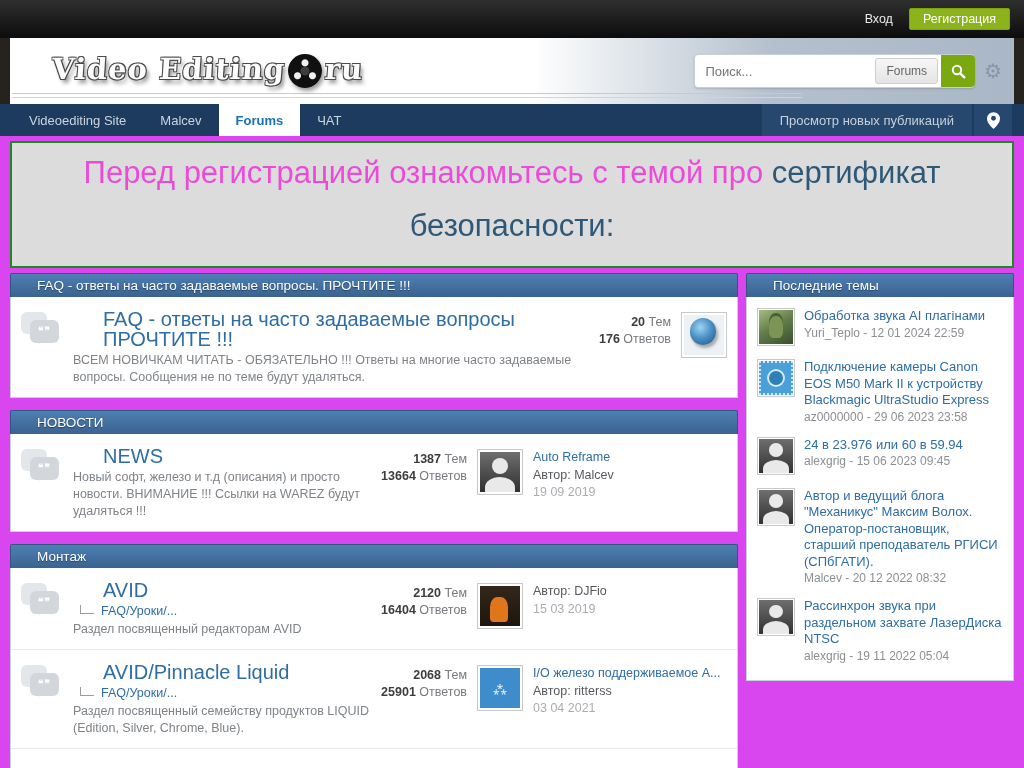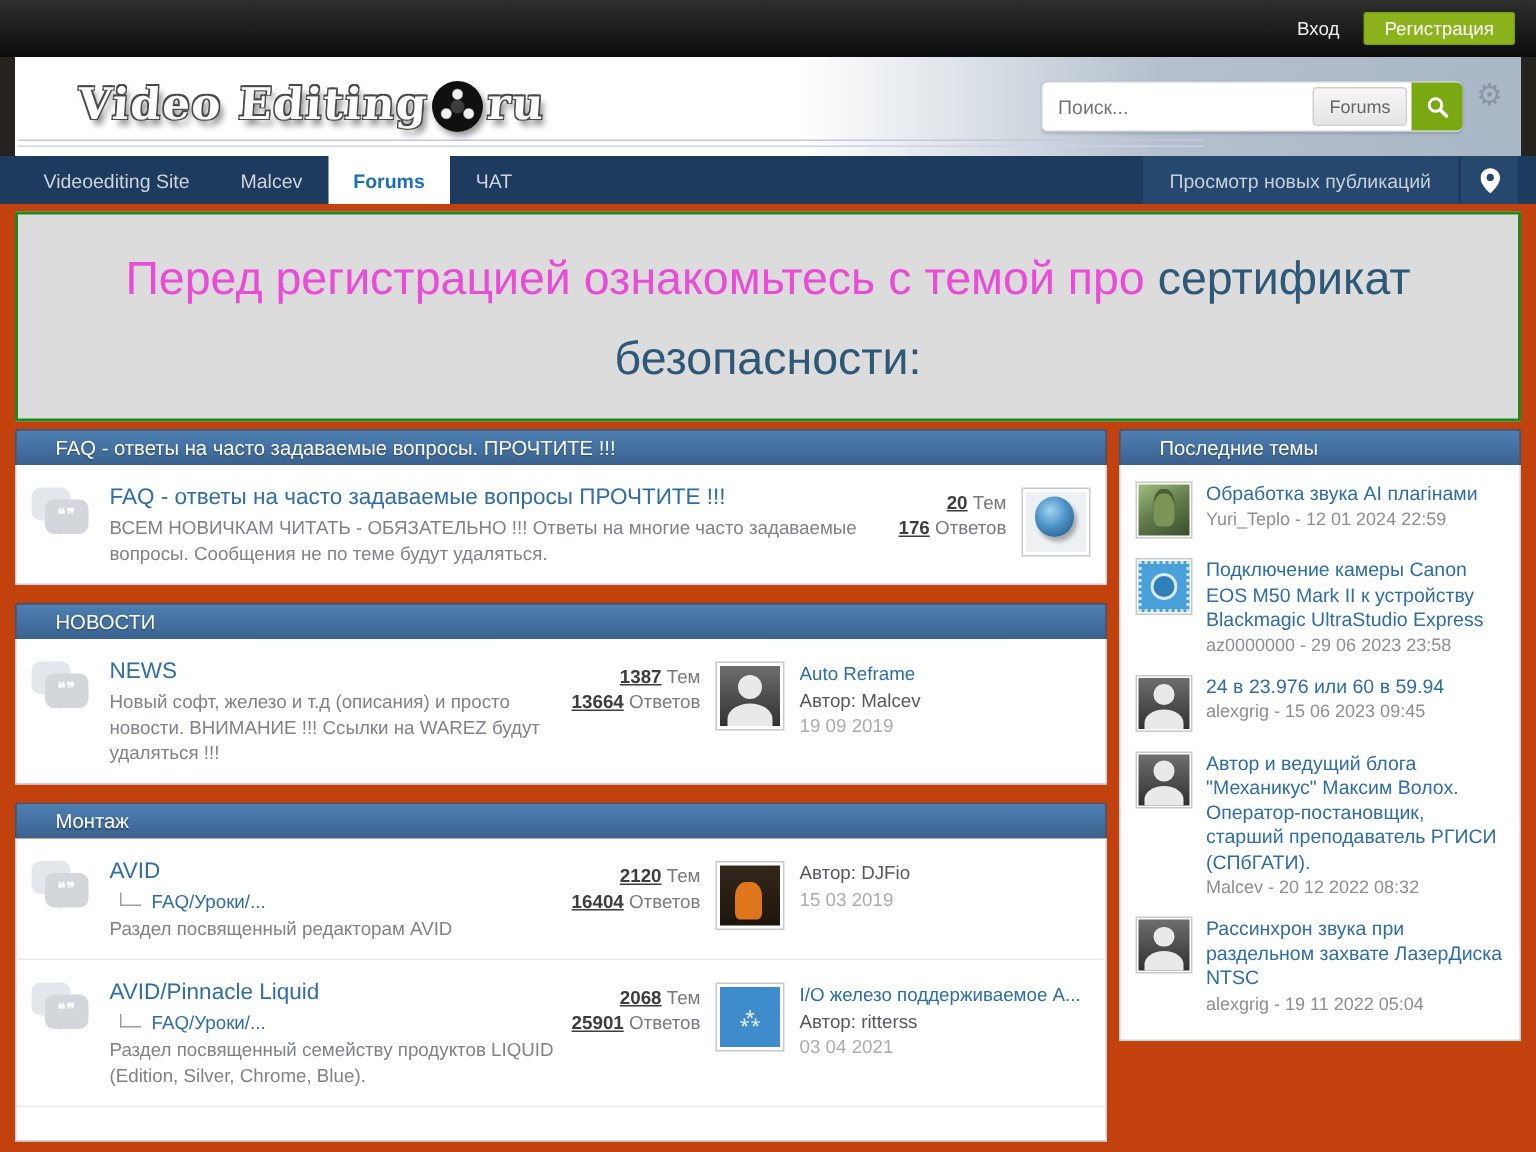--- a/index.html
+++ b/index.html
@@ -1,19 +1,19 @@
 <!DOCTYPE html>
 <html><head>
 <meta charset="utf-8">
 <style>
   html,body{margin:0;padding:0;}
   body{width:1024px;height:768px;overflow:hidden;background:#26231f;
        font-family:"Liberation Sans",sans-serif;}
   a{cursor:pointer;}
-  .page{width:1024px;height:768px;position:relative;background:#c2410c;}
+  .page{width:1024px;height:768px;position:relative;background:#d946ef;}
 
   
   .topbar{height:38px;background:linear-gradient(#2f2f2f,#0c0c0c);
           display:flex;justify-content:flex-end;align-items:center;gap:16px;padding-right:14px;}
   .login-link{color:#ececec;font-size:12.5px;text-decoration:none;}
   .register-btn{background:#8db31c;border:1px solid #7aa30d;color:#fff;font-size:12.5px;
                 padding:3px 13px;border-radius:2px;cursor:pointer;}
 
   
   .header{height:66px;background:#26231f;padding:0 10px;}
@@ -25,21 +25,21 @@
       letter-spacing:1px;transform:skewX(-4deg);
       text-shadow:-1px -1px 0 #4a4a4a,1px -1px 0 #4a4a4a,-1px 1px 0 #4a4a4a,1px 1px 0 #4a4a4a,3px 4px 4px rgba(0,0,0,.45);}
   .logo-reel{width:34px;height:34px;border-radius:50%;flex:none;margin:4px 1px 0;
       background:radial-gradient(circle at 50% 26%,#f0f0f0 3px,transparent 4px),
                  radial-gradient(circle at 28% 64%,#f0f0f0 3px,transparent 4px),
                  radial-gradient(circle at 72% 64%,#f0f0f0 3px,transparent 4px),
                  radial-gradient(circle at 50% 50%,#3d3d3d 4px,#101010 5px);
       box-shadow:2px 3px 4px rgba(0,0,0,.4);}
   .logo-underline{position:absolute;left:2px;bottom:10px;width:790px;height:1px;background:#c6c6e2;
       box-shadow:0 4px 0 #d0d0e8;}
-  .search-area{display:flex;gap:9px;}
+  .search-area{display:flex;align-items:center;gap:9px;}
   .search-box{display:flex;align-items:center;background:#fff;border:1px solid #c8cfd6;
       border-radius:4px;height:32px;box-shadow:0 1px 2px rgba(0,0,0,.15);}
   .search-input{border:0;outline:none;background:transparent;width:160px;padding:0 10px;
       font-size:13px;color:#777;font-family:"Liberation Sans",sans-serif;}
   .scope-btn{background:linear-gradient(#f7f7f7,#e4e4e4);border:1px solid #cfcfcf;color:#666;
       font-size:12px;padding:5px 10px;border-radius:3px;margin-right:3px;cursor:pointer;
       font-family:"Liberation Sans",sans-serif;}
   .search-btn{width:34px;height:32px;margin:-1px -1px -1px 0;border:0;background:#7aa811;
       border-radius:0 4px 4px 0;display:flex;align-items:center;justify-content:center;cursor:pointer;}
   .gear-icon{color:#8b96a4;font-size:20px;line-height:1;cursor:pointer;}
@@ -49,21 +49,21 @@
   .tab{display:flex;align-items:center;padding:0 17px;color:#ccd4dd;font-size:13px;text-decoration:none;}
   .tab.active{background:#fff;color:#1a70b8;font-weight:bold;}
   .nav-right{margin-left:auto;display:flex;gap:2px;}
   .nav-right-label{background:#26476e;color:#c6d0da;font-size:13px;display:flex;align-items:center;
       padding:0 18px;text-decoration:none;}
   .pin-cell{background:#26476e;width:38px;display:flex;align-items:center;justify-content:center;cursor:pointer;}
 
   
   .content{padding:5px 10px 0;}
   .announce{border:2px solid #1e8a1e;background:#dcdcdc;text-align:center;
-      padding:16px 4px 14px;margin-bottom:5px;}
+      padding:3px 4px 14px;margin-bottom:5px;}
   .announce-text{font-size:31px;line-height:53px;}
   .a-pink{color:#ea4cd8;}
   .a-link{color:#2e5878;text-decoration:none;}
 
   .columns{display:flex;gap:8px;align-items:flex-start;}
   .col-left{flex:1;min-width:0;}
   .col-right{width:268px;flex:none;}
 
   .cat{margin-bottom:12px;}
   .cat-header{background:linear-gradient(#4d80b3,#3a628f);border:1px solid #32567e;border-bottom:0;
@@ -77,30 +77,30 @@
   .bub{position:absolute;border-radius:6px;}
   .bub-back{width:26px;height:22px;left:0;top:1px;background:#e3e6ea;}
   .bub-back:after{content:"";position:absolute;left:4px;bottom:-6px;
       border:5px solid transparent;border-top:7px solid #e3e6ea;border-right-width:2px;}
   .bub-front{width:29px;height:23px;left:9px;top:9px;background:#d3d7dc;color:#fff;
       font-size:10px;font-weight:bold;text-align:center;line-height:22px;letter-spacing:1px;}
   .bub-front:after{content:"";position:absolute;left:5px;bottom:-6px;
       border:5px solid transparent;border-top:7px solid #d3d7dc;border-right-width:2px;}
 
   .forum-main{flex:1;min-width:0;padding-top:1px;}
-  .forum-title{color:#2e6da5;font-size:15px;line-height:20px;text-decoration:none;display:inline-block;}
+  .forum-title{color:#2e6da5;font-size:20px;line-height:20px;text-decoration:none;display:inline-block;margin-left:30px;}
   .subforum{display:flex;align-items:center;gap:7px;margin:3px 0 3px 7px;}
   .branch-icon{width:13px;height:8px;border-left:1px solid #989ea5;border-bottom:1px solid #989ea5;
       margin-bottom:4px;flex:none;}
   .sub-link{color:#2e6da5;font-size:12.5px;text-decoration:none;}
   .forum-desc{color:#7f8388;font-size:12.5px;line-height:17px;margin-top:2px;}
 
   .forum-stats{width:86px;flex:none;text-align:right;font-size:12.5px;color:#76797d;
       line-height:17px;padding-top:6px;}
-  .forum-stats b{color:#3b3d3f;text-decoration:underline;}
+  .forum-stats b{color:#3b3d3f;}
 
   .lp-avatar{width:40px;height:40px;flex:none;border:1px solid #c9c9c9;background:#fff;padding:2px;margin-top:4px;}
   .av{width:100%;height:100%;position:relative;overflow:hidden;}
   .av .p-head,.av .p-body{display:none;}
   .av-default{background:linear-gradient(#6e6e6e,#313131);}
   .av-default .p-head{display:block;position:absolute;width:40%;height:40%;left:30%;top:14%;
       background:#e9e9e9;border-radius:50%;}
   .av-default .p-body{display:block;position:absolute;width:76%;height:52%;left:12%;bottom:-14%;
       background:#e9e9e9;border-radius:50% 50% 0 0;}
   .av-globe{background:#eef1f3;}

